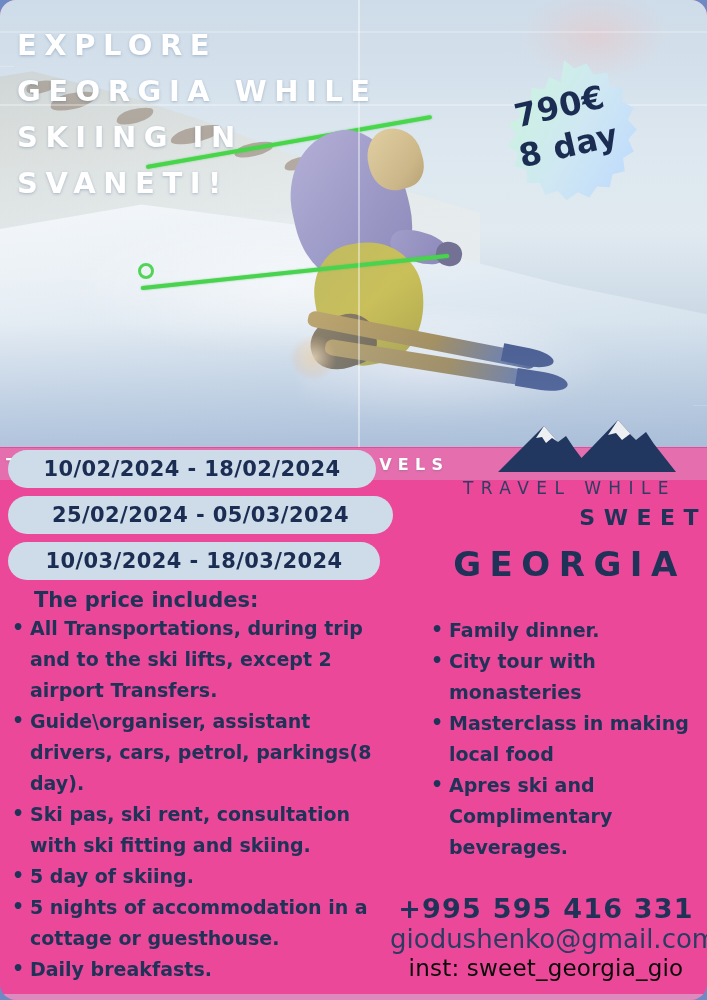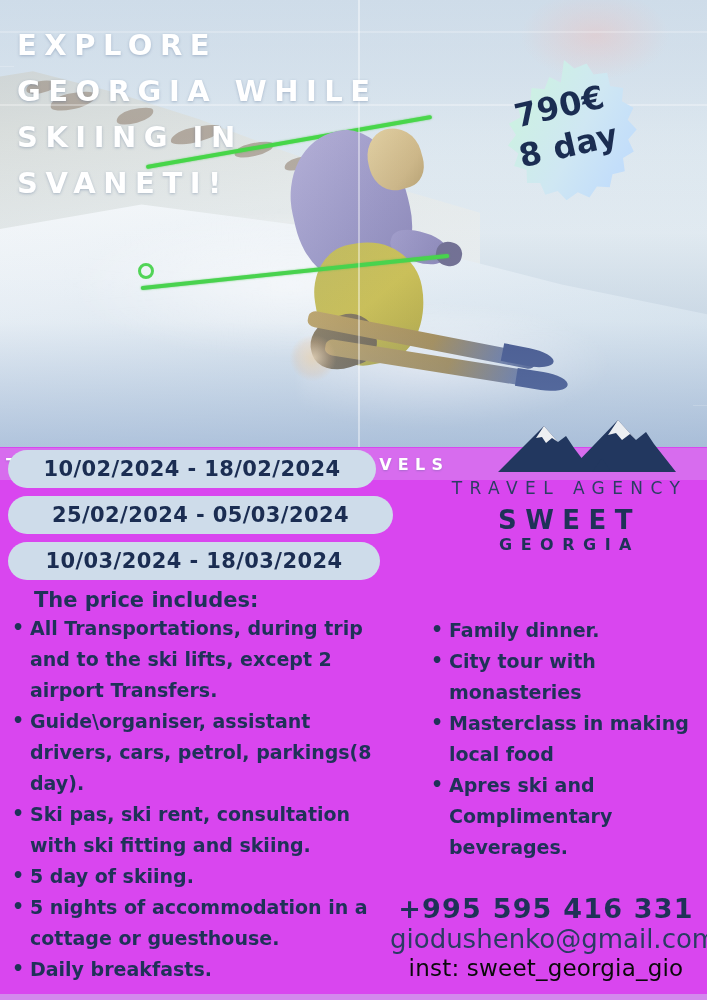--- a/index.html
+++ b/index.html
@@ -9,22 +9,23 @@
     height: 1000px;
     background: #6e8ac4;
     font-family: "DejaVu Sans", "Liberation Sans", sans-serif;
     overflow: hidden;
   }
 
   .poster {
     position: relative;
     width: 707px;
     height: 1000px;
-    background: #d946ef;
+    background: #ec4899;
     overflow: hidden;
+    border-radius: 16px;
   }
 
   
   .photo {
     position: absolute;
     left: 0; top: 0;
     width: 707px;
     height: 447px;
     overflow: hidden;
     background:
@@ -292,31 +293,32 @@
   .logo-agency {
     color: #2c3e63;
     font-size: 17px;
     letter-spacing: 7.4px;
     font-weight: 400;
     margin-top: 2px;
     white-space: nowrap;
   }
   .logo-sweet {
     color: #1f3258;
-    font-size: 26px;
+    font-size: 22px;
     font-weight: 700;
     letter-spacing: 8.5px;
     margin-top: 7px;
+    text-align: right;
   }
   .logo-georgia {
     color: #1f3258;
-    font-size: 16px;
+    font-size: 34px;
     font-weight: 700;
     letter-spacing: 8.5px;
-    margin-top: 0;
+    margin-top: 14px;
   }
 
   
   .col-left {
     position: absolute;
     left: 8px; top: 588px;
     width: 386px;
   }
   .includes-title {
     color: #1f3258;
@@ -456,21 +458,21 @@
   </div>
 
   <div class="logo">
     <svg class="logo-mark" viewBox="0 0 260 58">
       <path d="M58 54 L104 8 L118 24 L126 18 L134 30 L152 54 Z" fill="#22375f"></path>
       <path d="M104 8 L96 20 L102 19 L106 25 L112 20 L118 24 Z" fill="#ffffff" opacity="0.92"></path>
       <path d="M128 54 L178 2 L196 22 L206 14 L214 26 L236 54 Z" fill="#22375f"></path>
       <path d="M178 2 L168 17 L176 15 L182 22 L190 16 L196 22 Z" fill="#ffffff" opacity="0.92"></path>
       <path d="M152 54 L162 40 L170 52 Z" fill="#22375f"></path>
     </svg>
-    <div class="logo-agency">TRAVEL AGENCY</div>
+    <div class="logo-agency">TRAVEL WHILE</div>
     <div class="logo-sweet">SWEET</div>
     <div class="logo-georgia">GEORGIA</div>
   </div>
 
   <div class="col-left">
     <div class="includes-title">The price includes:</div>
     <ul class="items">
       <li>All Transportations, during trip and to the ski lifts, except 2 airport Transfers.</li>
       <li>Guide\organiser, assistant drivers, cars, petrol, parkings(8 day).</li>
       <li>Ski pas, ski rent, consultation with ski fitting and skiing.</li>

